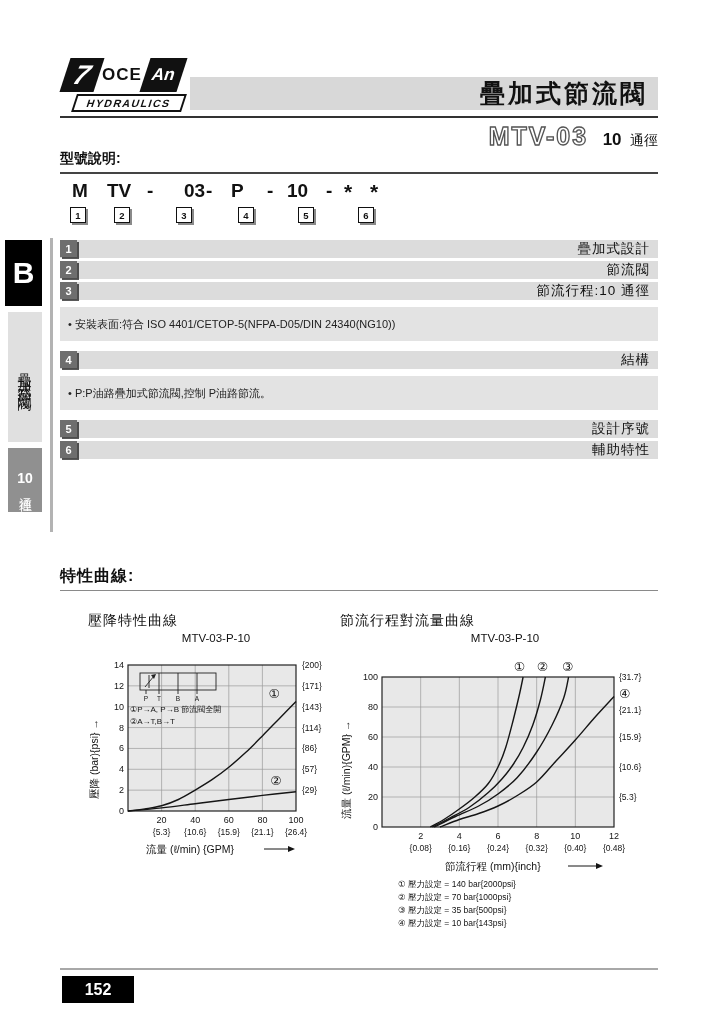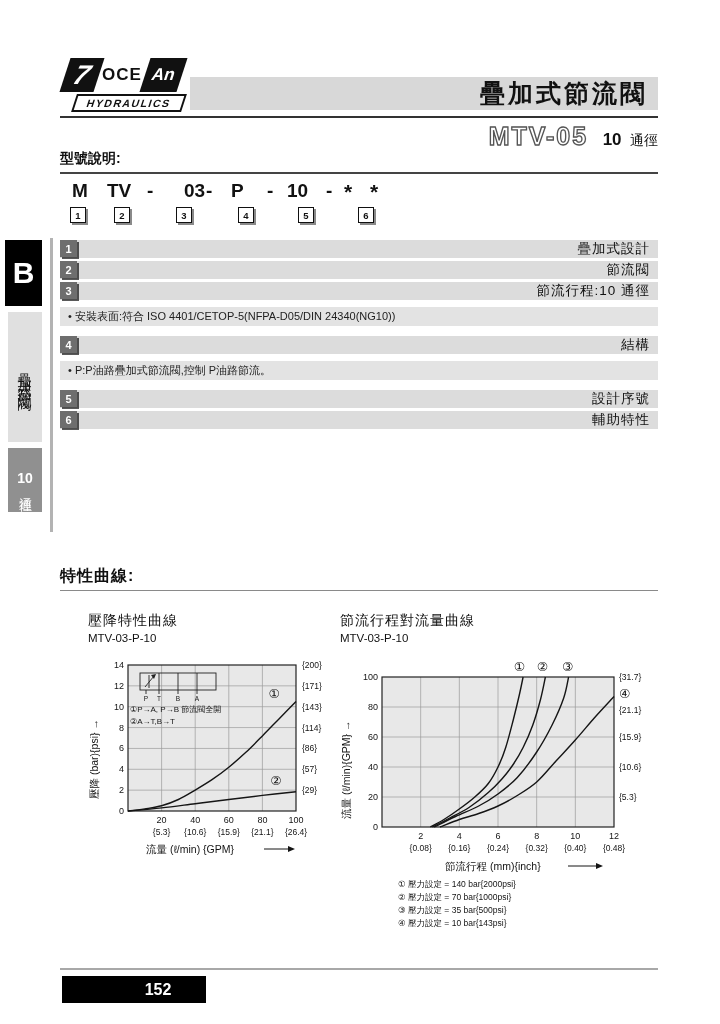--- a/index.html
+++ b/index.html
@@ -44,21 +44,21 @@
 
   
   .spec{position:absolute;left:60px;top:240px;width:598px;}
   .spec-bar{position:relative;height:18px;background:#dcdcdc;margin-bottom:3px;
             display:flex;align-items:center;justify-content:flex-end;
             padding-right:8px;box-sizing:border-box;}
   .spec-num{position:absolute;left:0;top:0;width:17px;height:17px;background:#6e6e6e;color:#fff;
             font-size:11px;font-weight:700;display:flex;align-items:center;justify-content:center;
             box-shadow:2px 2px 0 rgba(0,0,0,.65);}
   .spec-title{font-size:13.5px;font-weight:400;letter-spacing:1px;}
-  .spec-bullets{background:#e3e3e3;height:19px;display:flex;align-items:center;
+  .spec-bullets{background:#e3e3e3;height:34px;display:flex;align-items:center;
                 font-size:11px;margin:7px 0 10px;padding-left:8px;box-sizing:border-box;color:#222;}
   .spec-bullet.first-of-two{width:228px;}
 
   
   .side-tab{position:absolute;left:5px;top:240px;width:37px;height:66px;background:#000;color:#fff;
             display:flex;align-items:center;justify-content:center;font-size:30px;font-weight:800;}
   .side-rule{position:absolute;left:50px;top:238px;width:3px;height:294px;background:#b3b3b3;}
   .side-cat{position:absolute;left:8px;top:312px;width:34px;height:130px;background:#e0e0e0;
             display:flex;align-items:center;justify-content:center;}
   .side-cat span{writing-mode:vertical-rl;text-orientation:upright;font-size:14px;
@@ -70,35 +70,35 @@
 
   
   .curves-label{position:absolute;left:60px;top:566px;font-size:16px;font-weight:700;letter-spacing:1px;}
   .viscosity{position:absolute;left:60px;top:571px;width:598px;text-align:right;font-size:10.5px;color:#222;}
   .hr-curves{position:absolute;left:60px;top:590px;width:598px;height:1px;background:#8a8a8a;}
 
   .chart-block{position:absolute;top:612px;}
   .chart-block.c1{left:88px;width:256px;}
   .chart-block.c2{left:340px;width:330px;}
   .chart-title{text-align:left;font-size:14px;letter-spacing:1px;color:#111;}
-  .chart-sub{text-align:left;font-size:11.5px;margin-top:2px;color:#111;}
+  .chart-sub{text-align:center;font-size:11.5px;margin-top:2px;color:#111;}
   .chart-block svg{display:block;margin-top:5px;}
   svg text{fill:#141414;}
   .tk{font-size:9px;}
   .tki{font-size:8.5px;}
   .trl{font-size:8.5px;}
   .tlb{font-size:10.5px;}
   .tcirc{font-size:12.5px;}
   .tnote{font-size:8px;}
   .tport{font-size:6.5px;}
 
   
   .footer-hr{position:absolute;left:60px;top:968px;width:598px;height:2px;background:#a8a8a8;}
-  .page-box{position:absolute;left:62px;top:976px;width:96px;height:27px;background:#000;color:#fff;
-            display:flex;align-items:center;justify-content:center;font-size:16px;font-weight:700;padding-left:48px;}
+  .page-box{position:absolute;left:62px;top:976px;width:72px;height:27px;background:#000;color:#fff;
+            display:flex;align-items:center;justify-content:center;font-size:16px;font-weight:700;}
 </style>
 </head>
 <body>
 
 <div class="page">
 
   <div class="logo">
     <div class="logo-top">
       <div class="logo-seven">
           <span>7</span>
@@ -107,21 +107,21 @@
       <div class="logo-an">An</div>
     </div>
     <div class="logo-sub">HYDRAULICS</div>
   </div>
 
   <div class="title-bar">
     <span>疊加式節流閥</span>
   </div>
   <div class="hr-top"></div>
   <div class="model-line">
-    <span class="model-outline">MTV-05</span>
+    <span class="model-outline">MTV-03</span>
     <span class="model-size">10</span>
     <span class="model-unit">通徑</span>
   </div>
 
   <div class="model-label">型號說明:</div>
   <div class="hr-model"></div>
   <div class="code-row" id="code-row">
       <span class="code-part" style="left: 72px;">M</span>
       <span class="code-part" style="left: 107px;">TV</span>
       <span class="code-part" style="left: 147px;">-</span>

